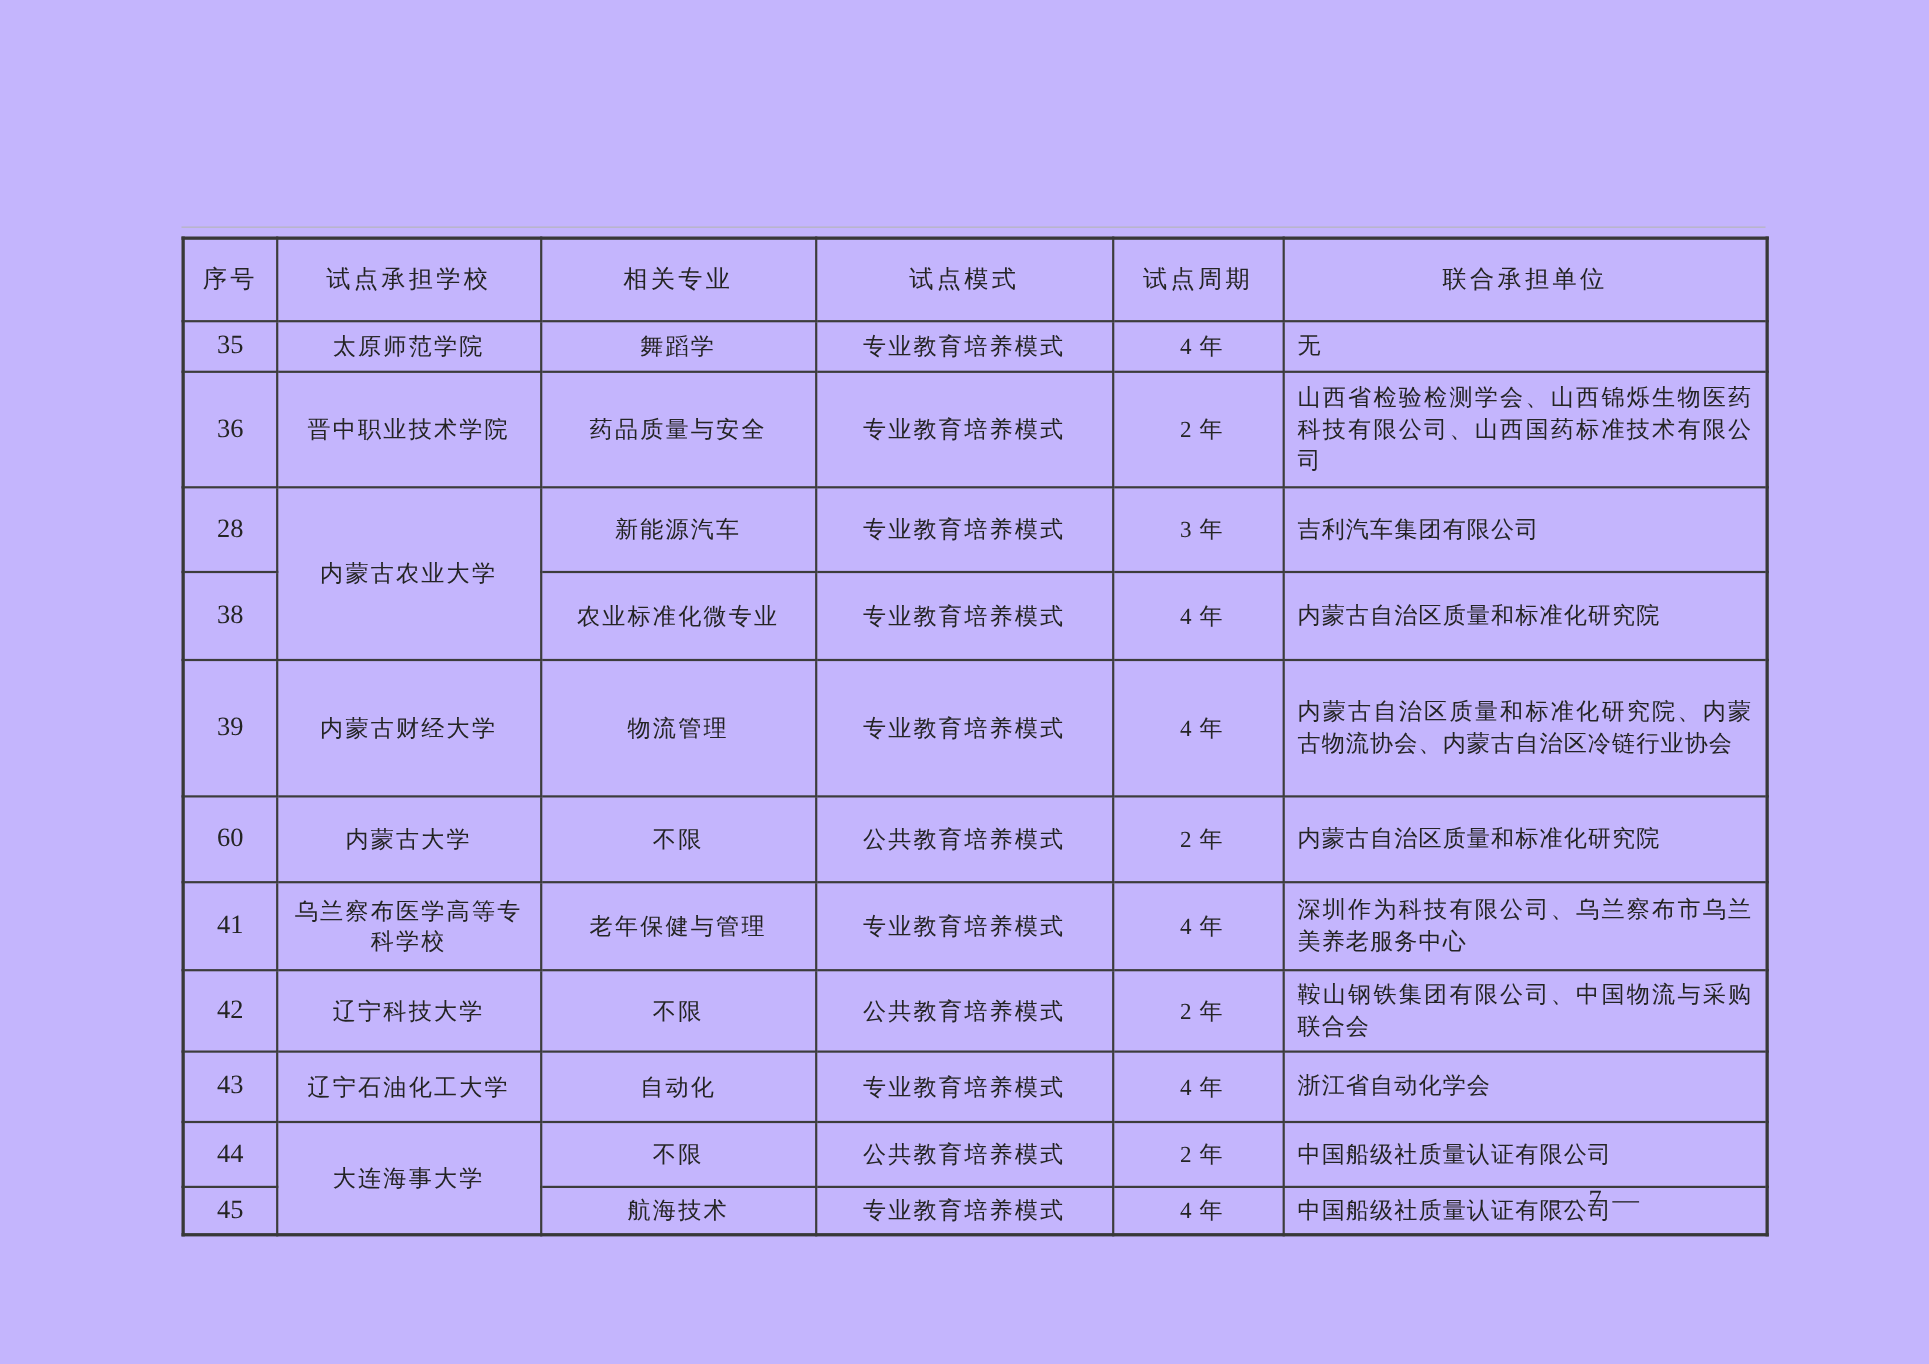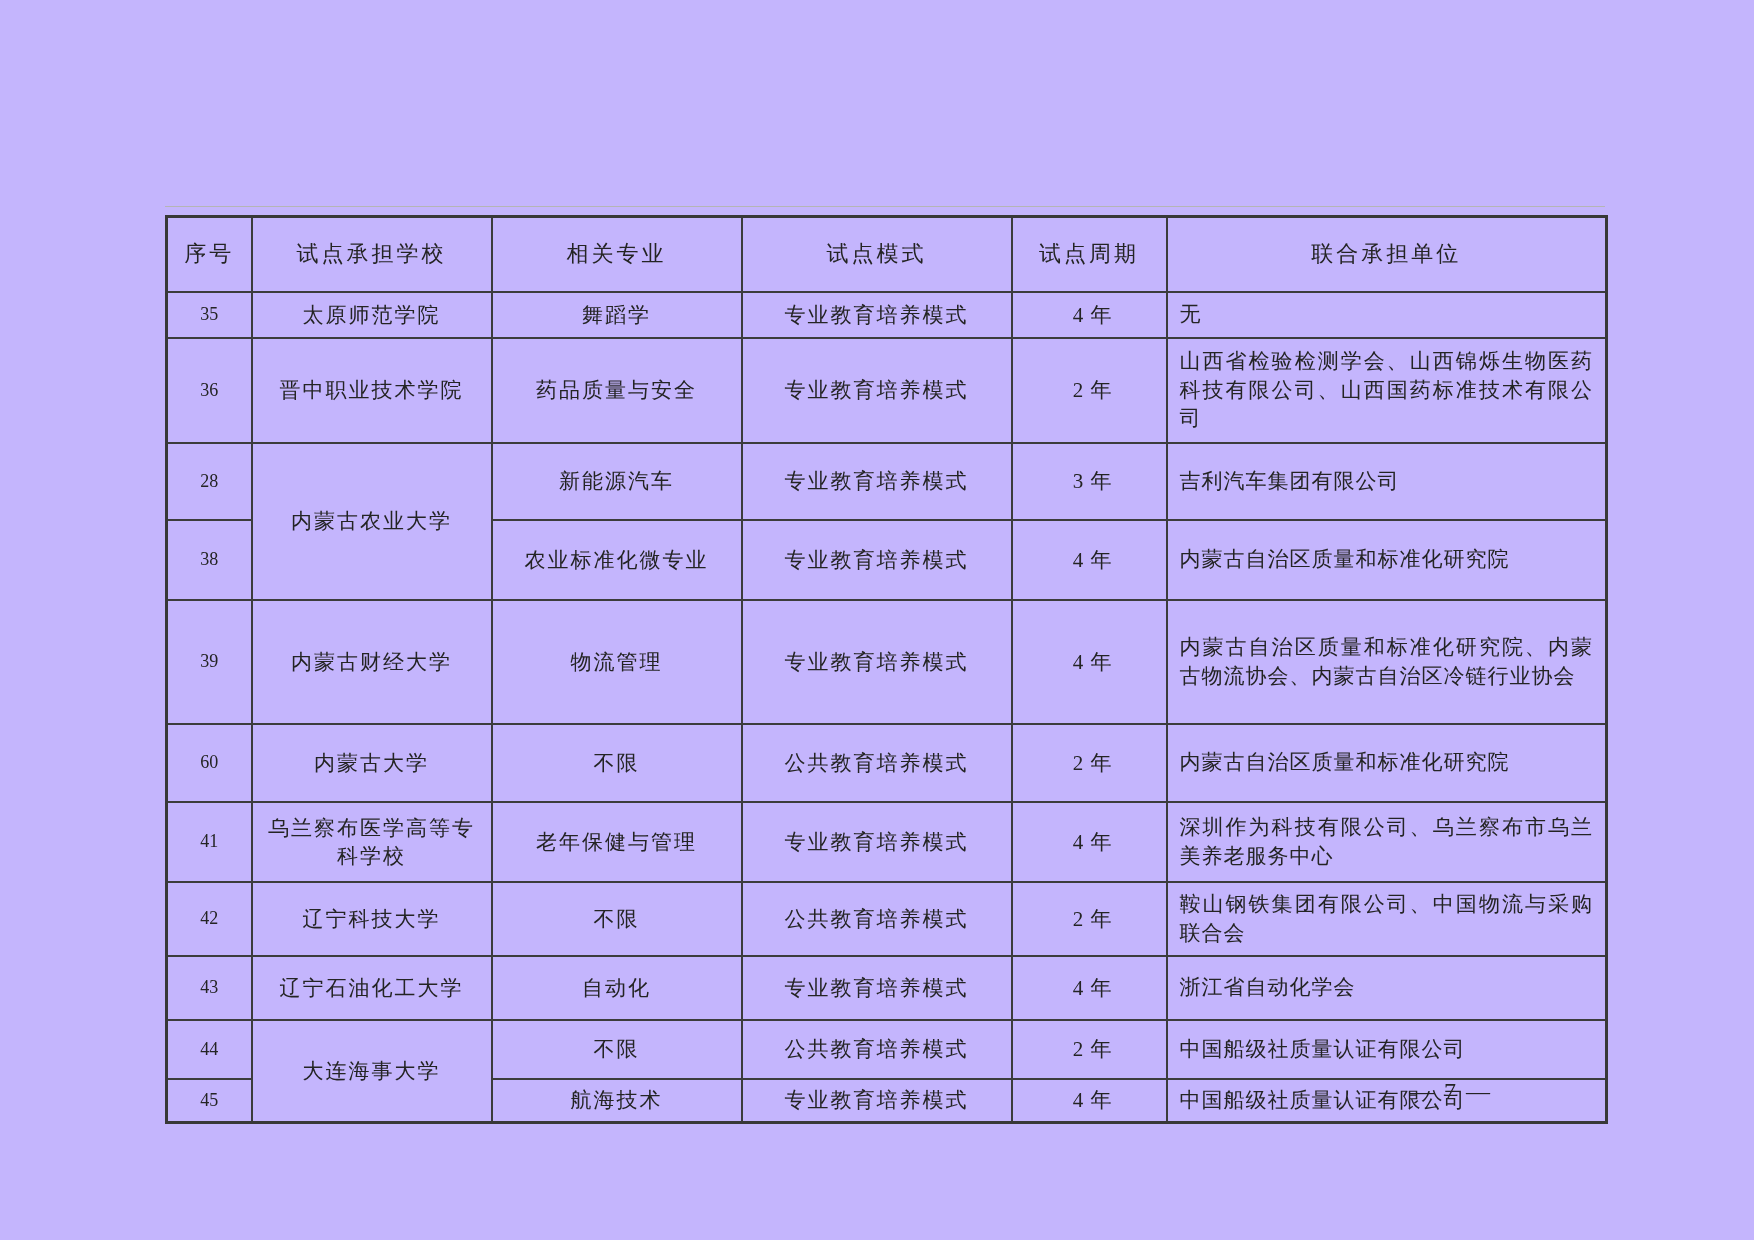--- a/index.html
+++ b/index.html
@@ -34,21 +34,21 @@
     font-size:22px;
     letter-spacing:3px;
     text-align:center;
   }
   .doc-table td.center{
     text-align:center;
     letter-spacing:2px;
   }
   .doc-table td.num{
     text-align:center;
-    font-size:18px;
+    font-size:24px;
     letter-spacing:0;
   }
   .doc-table td.period{
     text-align:center;
     letter-spacing:1px;
     padding-left:13px;
   }
   .doc-table td.partner{
     text-align:justify;
     text-align-last:left;

